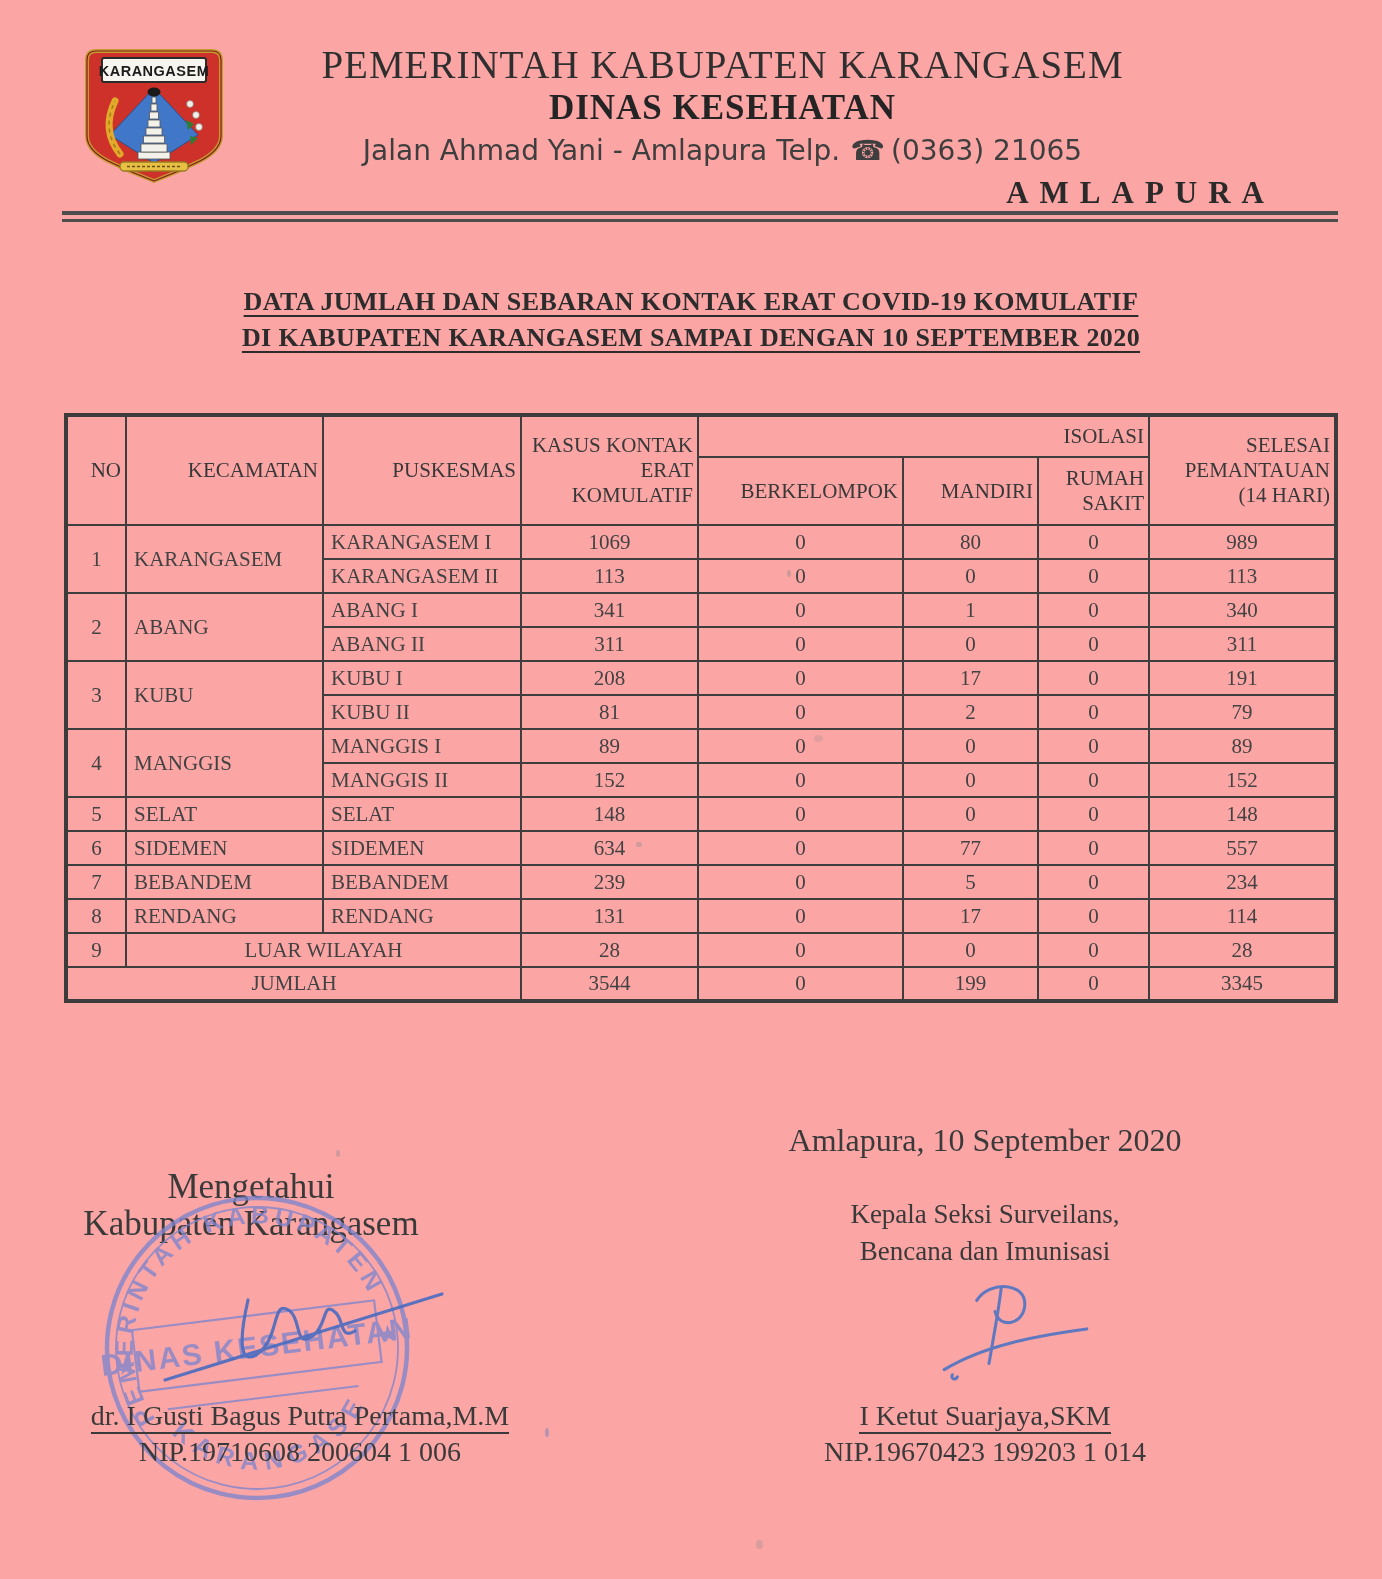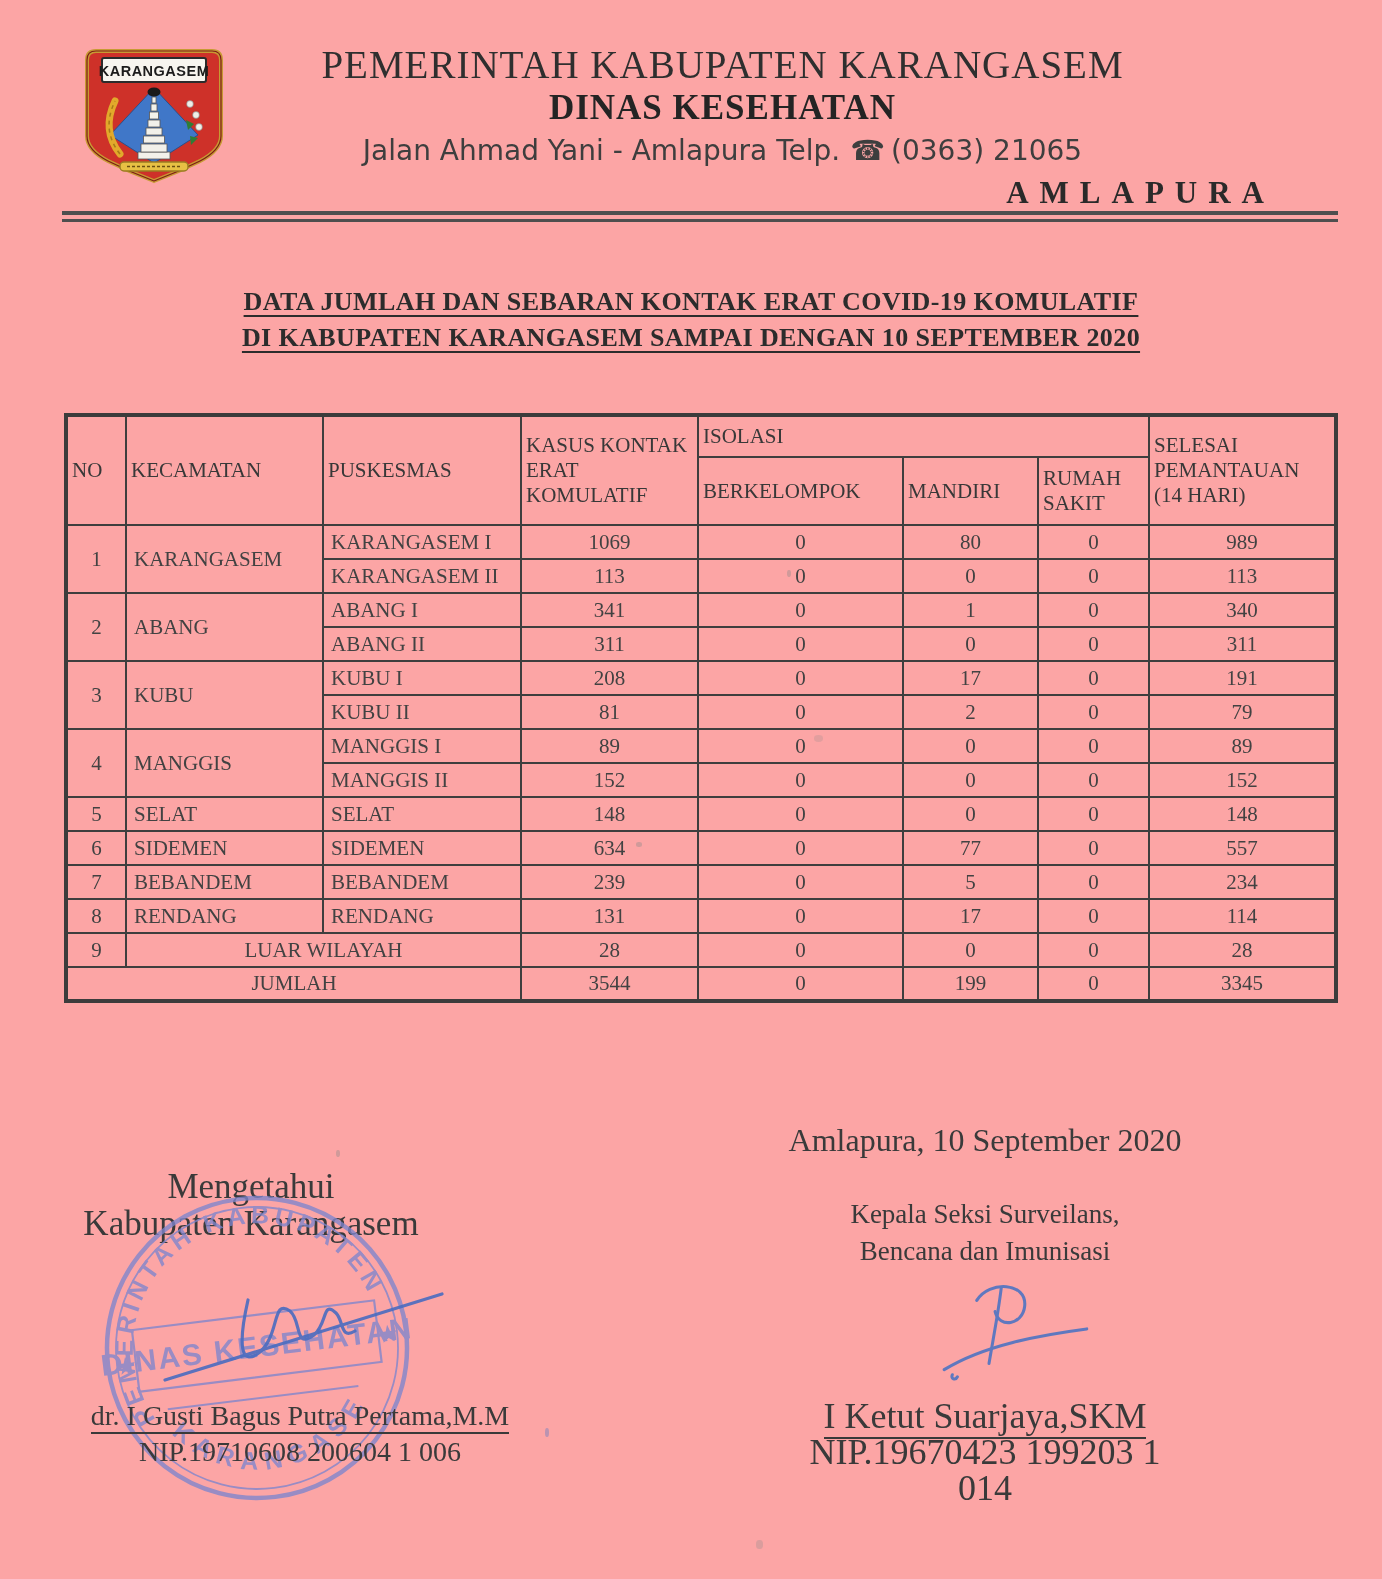--- a/index.html
+++ b/index.html
@@ -20,32 +20,32 @@
           border-top:4px solid #4e4e4e; border-bottom:3px solid #4e4e4e; }
   
   .doc-title { position:absolute; left:0; top:284px; width:100%; text-align:center;
                font-size:26px; font-weight:bold; color:#2c2c2c; line-height:36px; letter-spacing:0.4px; }
   .doc-title .u { text-decoration:underline; text-decoration-thickness:2px; text-underline-offset:5px; }
   
   table.covid { position:absolute; left:64px; top:413px; width:1270px;
                 border-collapse:collapse; table-layout:fixed; font-size:21px; color:#424242;
                 border:4px solid #3c3c3c; }
   .covid th, .covid td { border:2.5px solid #3e3e3e; padding:0; overflow:hidden; }
-  .covid thead th { font-weight:normal; text-align:left; line-height:25px; color:#383838; padding:2px 4px; }
+  .covid thead th { font-weight:normal; text-align:right; line-height:25px; color:#383838; padding:2px 4px; }
   .covid tr.h1 { height:42px; } .covid tr.h2 { height:68px; }
   .covid tbody tr { height:34px; }
   .covid td.c { text-align:center; }
   .covid td.l { text-align:left; padding-left:7px; }
   
   .f-block { position:absolute; text-align:center; color:#3a3a3a; }
   .mengetahui { left:51px;  top:1168px; width:400px; font-size:35px; line-height:37px; }
   .sig-left-name  { left:70px;  top:1398px; width:460px; font-size:28px; line-height:36px; }
   .date-right     { left:785px; top:1122px; width:400px; font-size:32px; }
   .kepala-right   { left:785px; top:1196px; width:400px; font-size:27px; line-height:37px; }
-  .sig-right-name { left:785px; top:1398px; width:400px; font-size:36px; line-height:36px; }
+  .sig-right-name { left:785px; top:1398px; width:400px; font-size:28px; line-height:36px; }
   .underlined { border-bottom:2px solid #3a3a3a; padding-bottom:1px; }
   
   .stamp   { position:absolute; left:92px;  top:1183px; width:330px; height:330px; opacity:0.78; }
   .sig-l   { position:absolute; left:150px; top:1272px; width:310px; height:125px; }
   .sig-r   { position:absolute; left:938px; top:1278px; width:158px; height:112px; }
   
   .speck { position:absolute; background:#8a8a8a; opacity:0.38; border-radius:45%; }
 </style>
 </head>
 <body>

